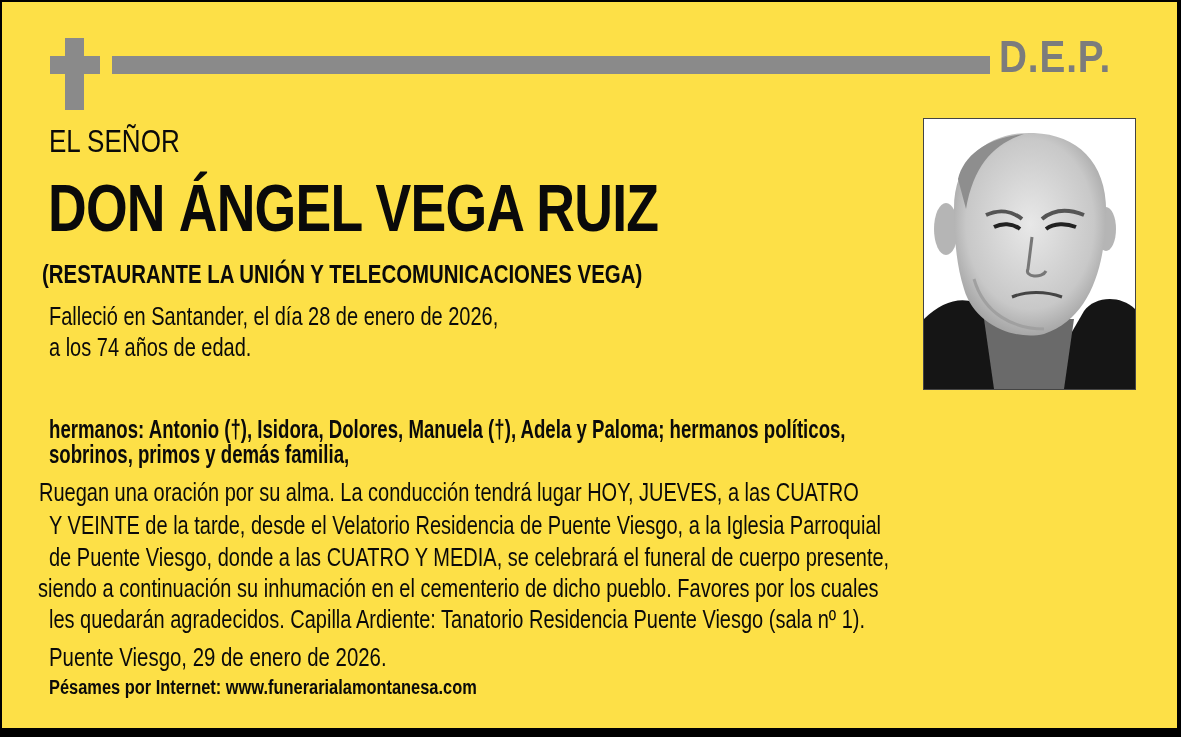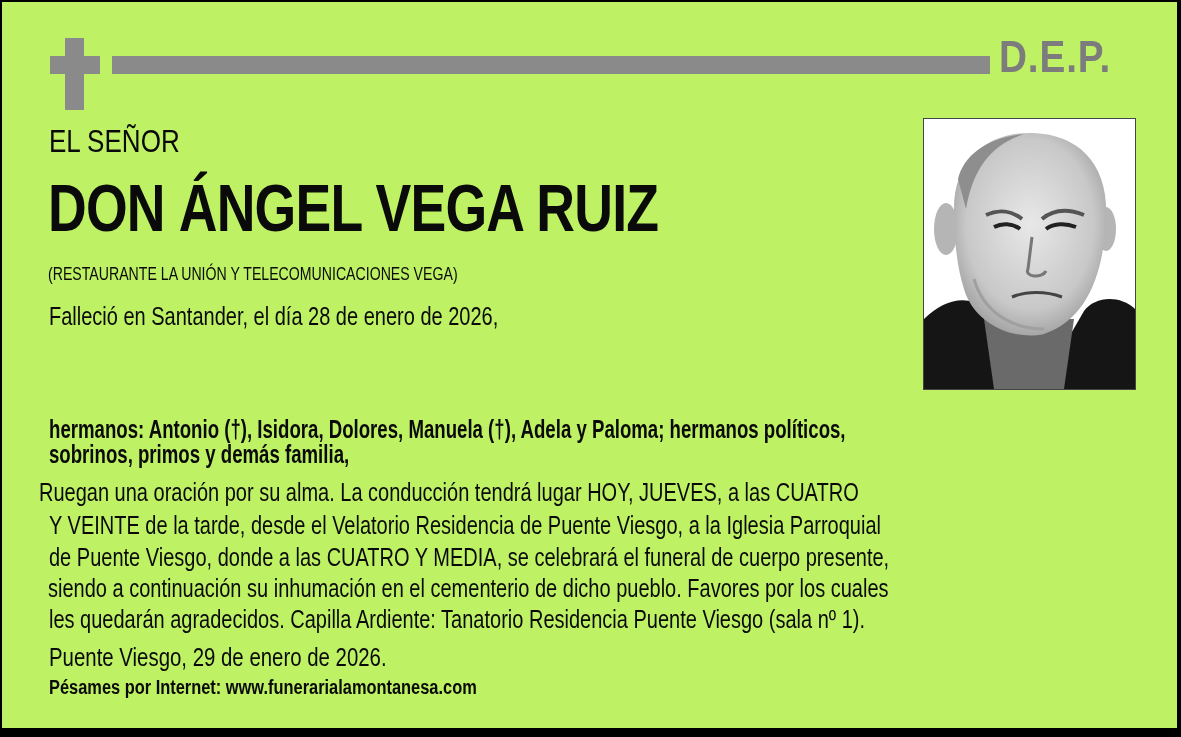--- a/index.html
+++ b/index.html
@@ -4,51 +4,51 @@
 <style>
   html, body { margin: 0; padding: 0; }
   body {
     width: 1181px; height: 737px; position: relative; overflow: hidden;
     background: #000;
     font-family: "Liberation Sans", sans-serif;
     color: #0a0a0a;
   }
   .card {
     position: absolute; left: 2px; top: 2px; width: 1175px; height: 726px;
-    background: #bef264;
+    background: #fde047;
   }
   .abs { position: absolute; white-space: nowrap; }
   .cross-v { position: absolute; left: 63px; top: 36px; width: 19px; height: 72px; background: #8a8a8a; }
   .cross-h { position: absolute; left: 48px; top: 54px; width: 50px; height: 18px; background: #8a8a8a; }
   .rule-bar { position: absolute; left: 110px; top: 54px; width: 878px; height: 18px; background: #8a8a8a; }
   .dep {
     position: absolute; left: 997px; top: 33px; font-size: 44px; font-weight: 700;
     color: #7c7c7c; letter-spacing: 1px; transform-origin: 0 0; transform: scaleX(0.88);
     line-height: 1;
   }
   .cond { transform-origin: 0 0; display: inline-block; }
   .senor { left: 47px; top: 120px; font-size: 31px; line-height: 40px; }
   .senor .cond { transform: scaleX(0.84); }
   .name { left: 46px; top: 168px; font-size: 67px; font-weight: 700; line-height: 76px; letter-spacing: -1px; }
   .name .cond { transform: scaleX(0.80); }
-  .sub { left: 46px; top: 257px; font-size: 18px; font-weight: 400; line-height: 30px; }
+  .sub { left: 40px; top: 257px; font-size: 26px; font-weight: 700; line-height: 30px; }
   .sub .cond { transform: scaleX(0.785); }
   .body-reg { font-size: 25px; line-height: 32px; }
   .body-reg .cond { transform: scaleX(0.80); }
   .body-bold { font-size: 25px; font-weight: 700; line-height: 31px; }
   .body-bold .cond { transform: scaleX(0.745); }
   .l-death1 { left: 47px; top: 298px; }
   .l-death2 { left: 47px; top: 329px; }
   .fam1 { left: 47px; top: 368px; }
   .fam2 { left: 47px; top: 412px; }
   .fam3 { left: 47px; top: 437px; }
   .ob1 { left: 37px; top: 474px; }
   .ob2 { left: 47px; top: 507px; }
   .ob3 { left: 47px; top: 539px; }
-  .ob4 { left: 46px; top: 570px; }
+  .ob4 { left: 36px; top: 570px; }
   .ob5 { left: 47px; top: 601px; }
   .place-date { left: 47px; top: 639px; font-size: 25.5px; line-height: 32px; }
   .place-date .cond { transform: scaleX(0.80); }
   .web { left: 47px; top: 671px; font-size: 20px; line-height: 28px; font-weight: bold; }
   .web .cond { transform: scaleX(0.82); }
   .photo {
     position: absolute; left: 921px; top: 116px; width: 213px; height: 272px;
     border: 1px solid #444; box-sizing: border-box; overflow: hidden; background: #fff;
   }
   .photo svg { display: block; }
@@ -72,20 +72,23 @@
   <div class="abs name">
     <span class="cond">DON ÁNGEL VEGA RUIZ</span>
   </div>
 
   <div class="abs sub">
     <span class="cond">(RESTAURANTE LA UNIÓN Y TELECOMUNICACIONES VEGA)</span>
   </div>
 
   <div class="abs body-reg l-death1">
     <span class="cond">Falleció en Santander, el día 28 de enero de 2026,</span>
+  </div>
+  <div class="abs body-reg l-death2">
+    <span class="cond">a los 74 años de edad.</span>
   </div>
 
   <div class="abs body-bold fam2">
     <span class="cond">hermanos: Antonio (†), Isidora, Dolores, Manuela (†), Adela y Paloma; hermanos políticos,</span>
   </div>
   <div class="abs body-bold fam3">
     <span class="cond">sobrinos, primos y demás familia,</span>
   </div>
 
   <div class="abs body-reg ob1">

